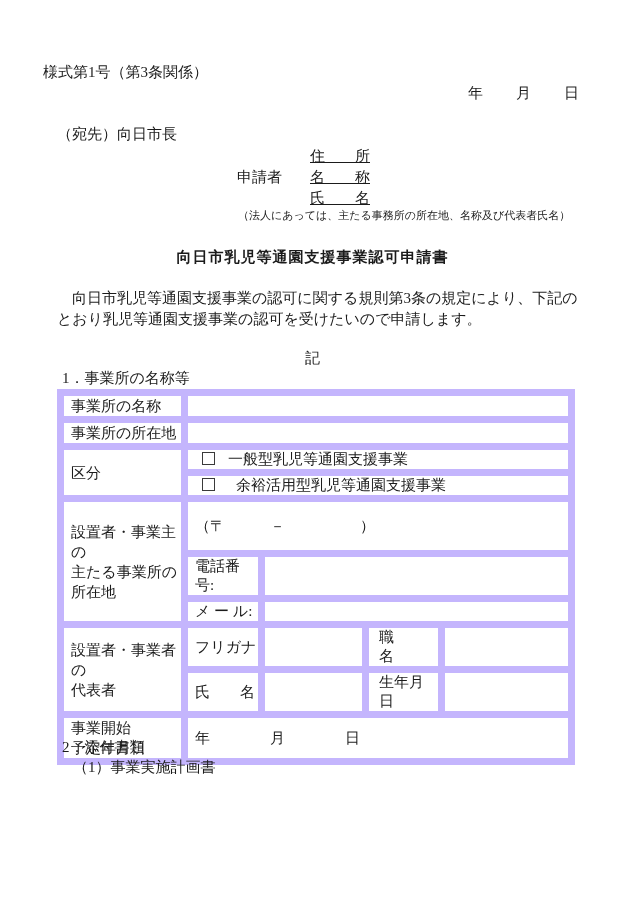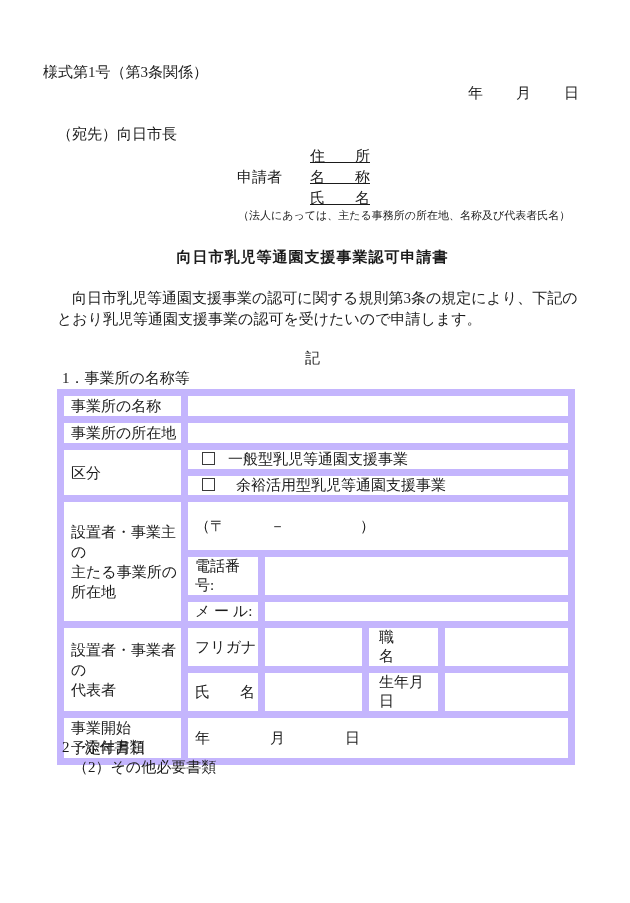--- a/index.html
+++ b/index.html
@@ -134,14 +134,14 @@
   <tr style="height:41px">
     <td class="label-col pre">事業開始
 予定年月日</td>
     <td colspan="4" class="start-value-cell">年　　　　月　　　　日</td>
   </tr>
 </tbody>
   </table>
 
 <div class="abs fs15" id="attachments-heading">2．添付書類</div>
 <div class="abs fs15" id="attachment-items">
-  <div>（2）その他必要書類</div>
+  <div>（1）事業実施計画書</div>
 </div>
 
 </body></html>

